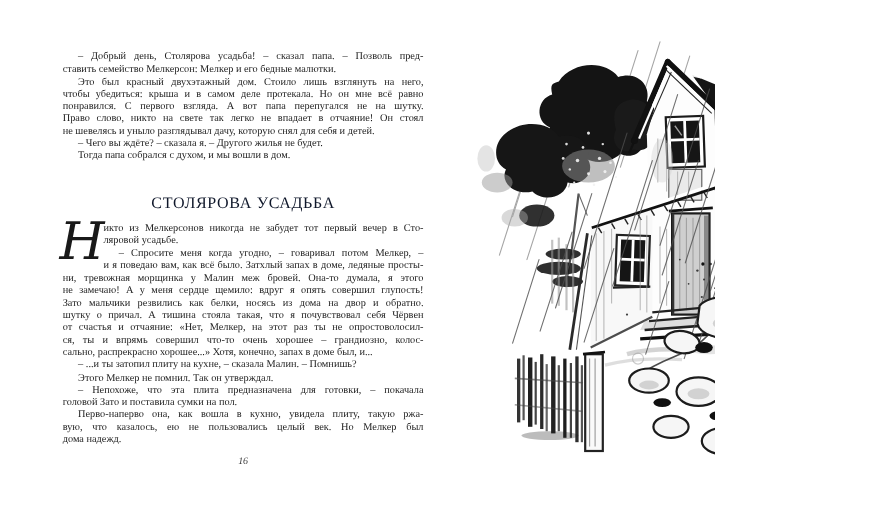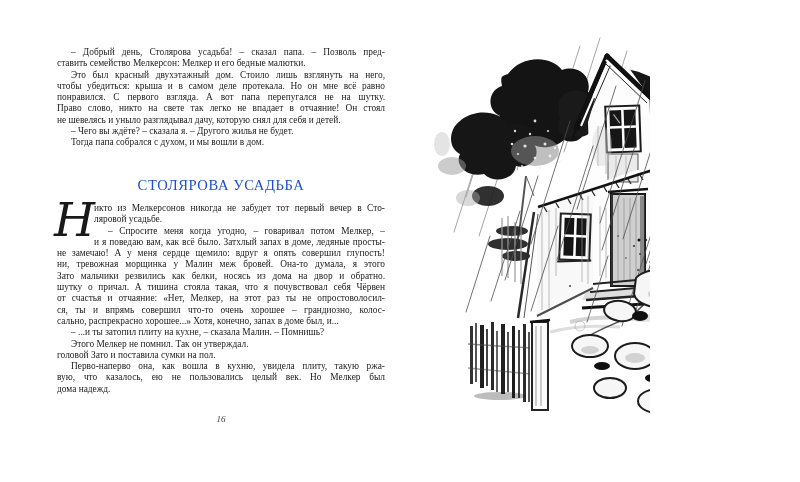--- a/index.html
+++ b/index.html
@@ -4,21 +4,21 @@
 <style>
   html,body{margin:0;padding:0;}
   #spread{position:relative;width:650px;height:482px;background:#ffffff;overflow:hidden;
           font-family:"Liberation Serif", serif;color:#1c1c1c;}
   #left-page{position:absolute;left:57px;top:0;width:328px;height:482px;}
   #intro{position:absolute;left:0;top:47px;width:328px;}
   .line{font-size:9.4px;line-height:11.3px;white-space:normal;}
   .line.ind{text-indent:14px;}
   .line.just{text-align:justify;text-align-last:justify;text-justify:inter-word;}
   #chapter-heading{position:absolute;left:0;top:177px;width:328px;text-align:center;
-          font-size:14.6px;letter-spacing:.6px;color:#1d4ed8;}
+          font-size:14.6px;letter-spacing:.6px;color:#0f172a;}
   #section{position:absolute;left:0;top:203px;width:328px;}
   .para{margin:0;}
   .dropcap{float:left;width:37px;height:34px;position:relative;}
   .dropcap span{position:absolute;top:-7px;left:-3px;font-family:"DejaVu Serif",serif;
           font-style:italic;font-size:47px;line-height:47px;color:#191919;}
   #page-number{position:absolute;left:0;top:414px;width:328px;text-align:center;
           font-style:italic;font-size:9px;color:#3a3a3a;}
   #right-page{position:absolute;left:400px;top:0;width:400px;height:482px;}
   #illus{position:absolute;left:30px;top:26px;}
 </style>
@@ -51,35 +51,36 @@
         <div class="para">
           <div class="dropcap">
             <span>Н</span>
           </div>
           <div class="line just">икто из Мелкерсонов никогда не забудет тот первый вечер в Сто-</div>
           <div class="line">ляровой усадьбе.</div>
         </div>
         <div class="para">
           <div class="line ind just">– Спросите меня когда угодно, – говаривал потом Мелкер, –</div>
           <div class="line just">и я поведаю вам, как всё было. Затхлый запах в доме, ледяные просты-</div>
+          <div class="line just">ни, тревожная морщинка у Малин меж бровей. Она-то думала, я этого</div>
           <div class="line just">не замечаю! А у меня сердце щемило: вдруг я опять совершил глупость!</div>
-          <div class="line just">ни, тревожная морщинка у Малин меж бровей. Она-то думала, я этого</div>
           <div class="line just">Зато мальчики резвились как белки, носясь из дома на двор и обратно.</div>
           <div class="line just">шутку о причал. А тишина стояла такая, что я почувствовал себя Чёрвен</div>
           <div class="line just">от счастья и отчаяние: «Нет, Мелкер, на этот раз ты не опростоволосил-</div>
           <div class="line just">ся, ты и впрямь совершил что-то очень хорошее – грандиозно, колос-</div>
           <div class="line">сально, распрекрасно хорошее...» Хотя, конечно, запах в доме был, и...</div>
         </div>
         <div class="para">
           <div class="line ind">– ...и ты затопил плиту на кухне, – сказала Малин. – Помнишь?</div>
         </div>
         <div class="para">
           <div class="line ind">Этого Мелкер не помнил. Так он утверждал.</div>
         </div>
         <div class="para">
+          <div class="line ind just">– Непохоже, что эта плита предназначена для готовки, – покачала</div>
           <div class="line">головой Зато и поставила сумки на пол.</div>
         </div>
         <div class="para">
           <div class="line ind just">Перво-наперво она, как вошла в кухню, увидела плиту, такую ржа-</div>
           <div class="line just">вую, что казалось, ею не пользовались целый век. Но Мелкер был</div>
           <div class="line">дома надежд.</div>
         </div>
       </div>
     <div id="page-number">16</div>
   </div>

